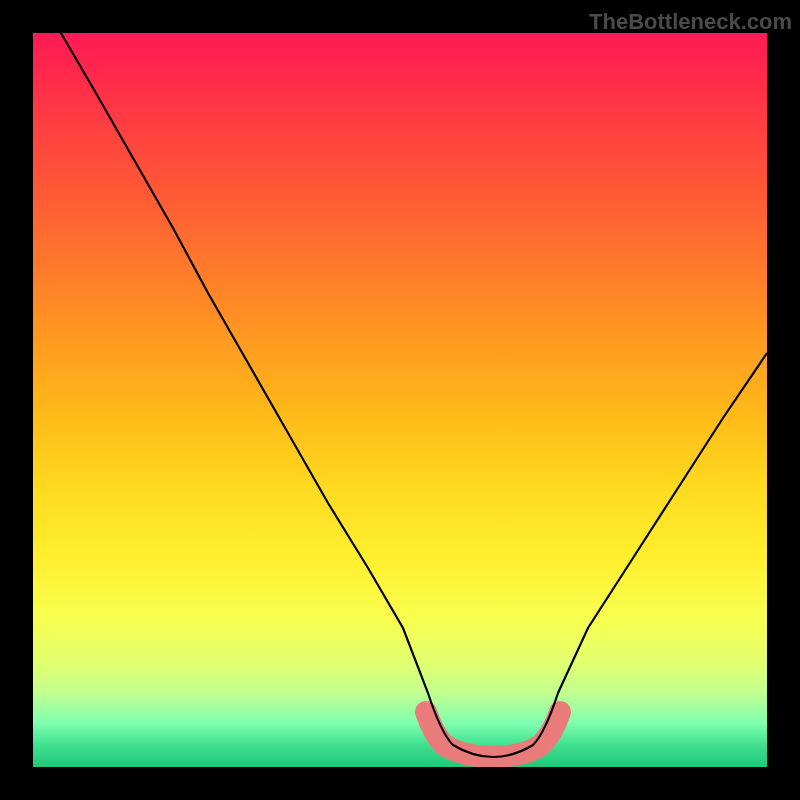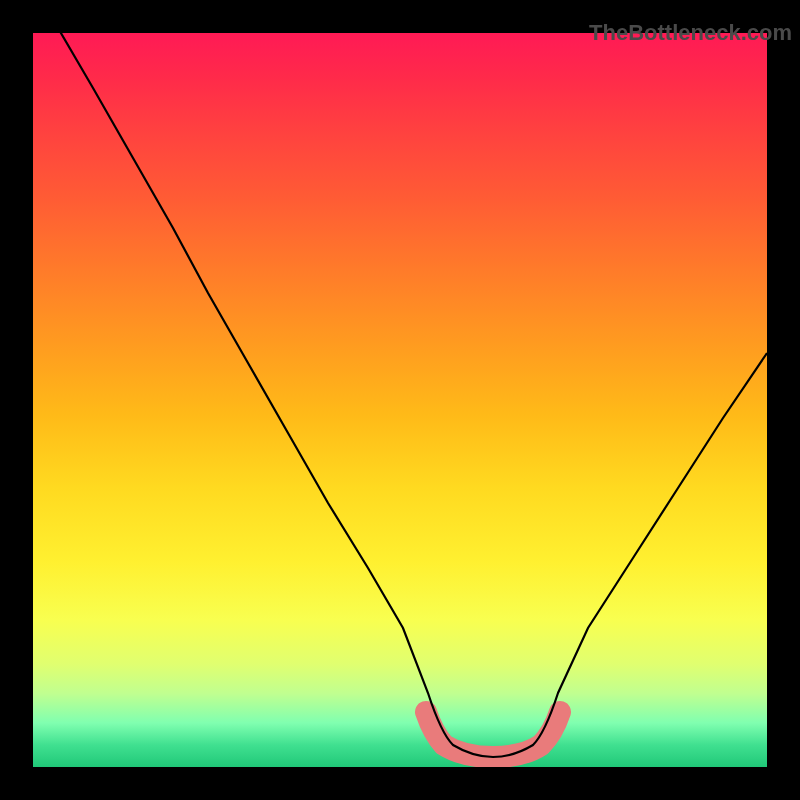--- a/index.html
+++ b/index.html
@@ -6,21 +6,21 @@
   body {
     width: 800px;
     height: 800px;
     background: #000;
     position: relative;
     font-family: Arial, sans-serif;
     overflow: hidden;
   }
   .watermark {
     position: absolute;
-    top: 20px;
+    top: 9px;
     right: 8px;
     color: #4a4a4a;
     font-size: 22px;
     font-weight: bold;
     z-index: 10;
   }
   .plot-area {
     position: absolute;
     left: 33px;
     top: 33px;

